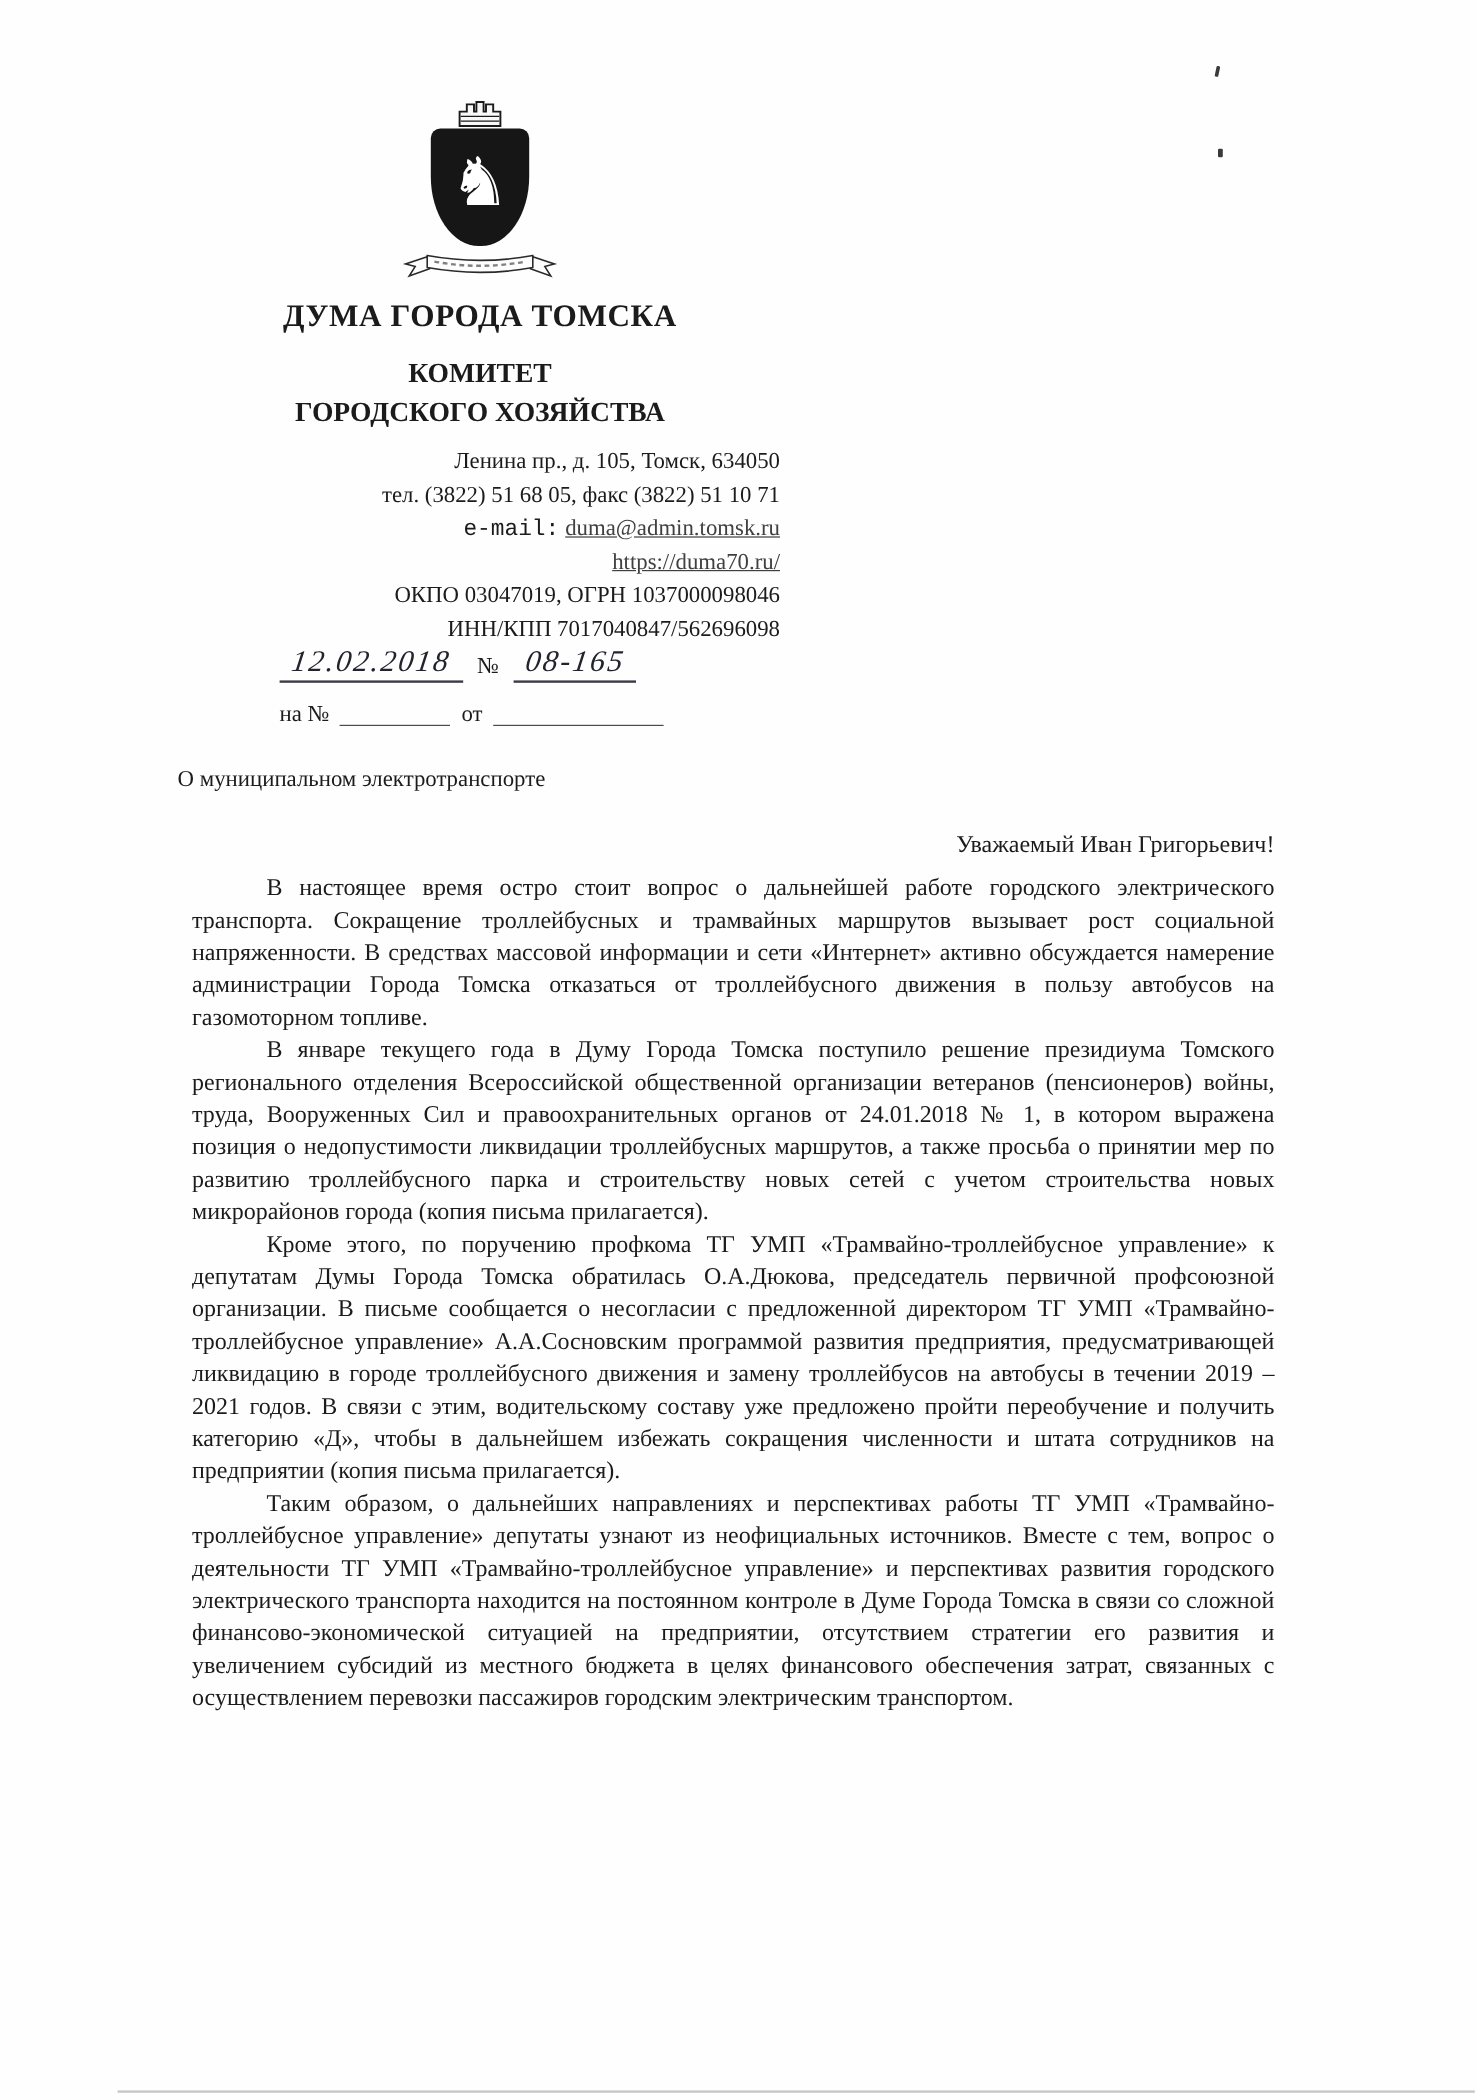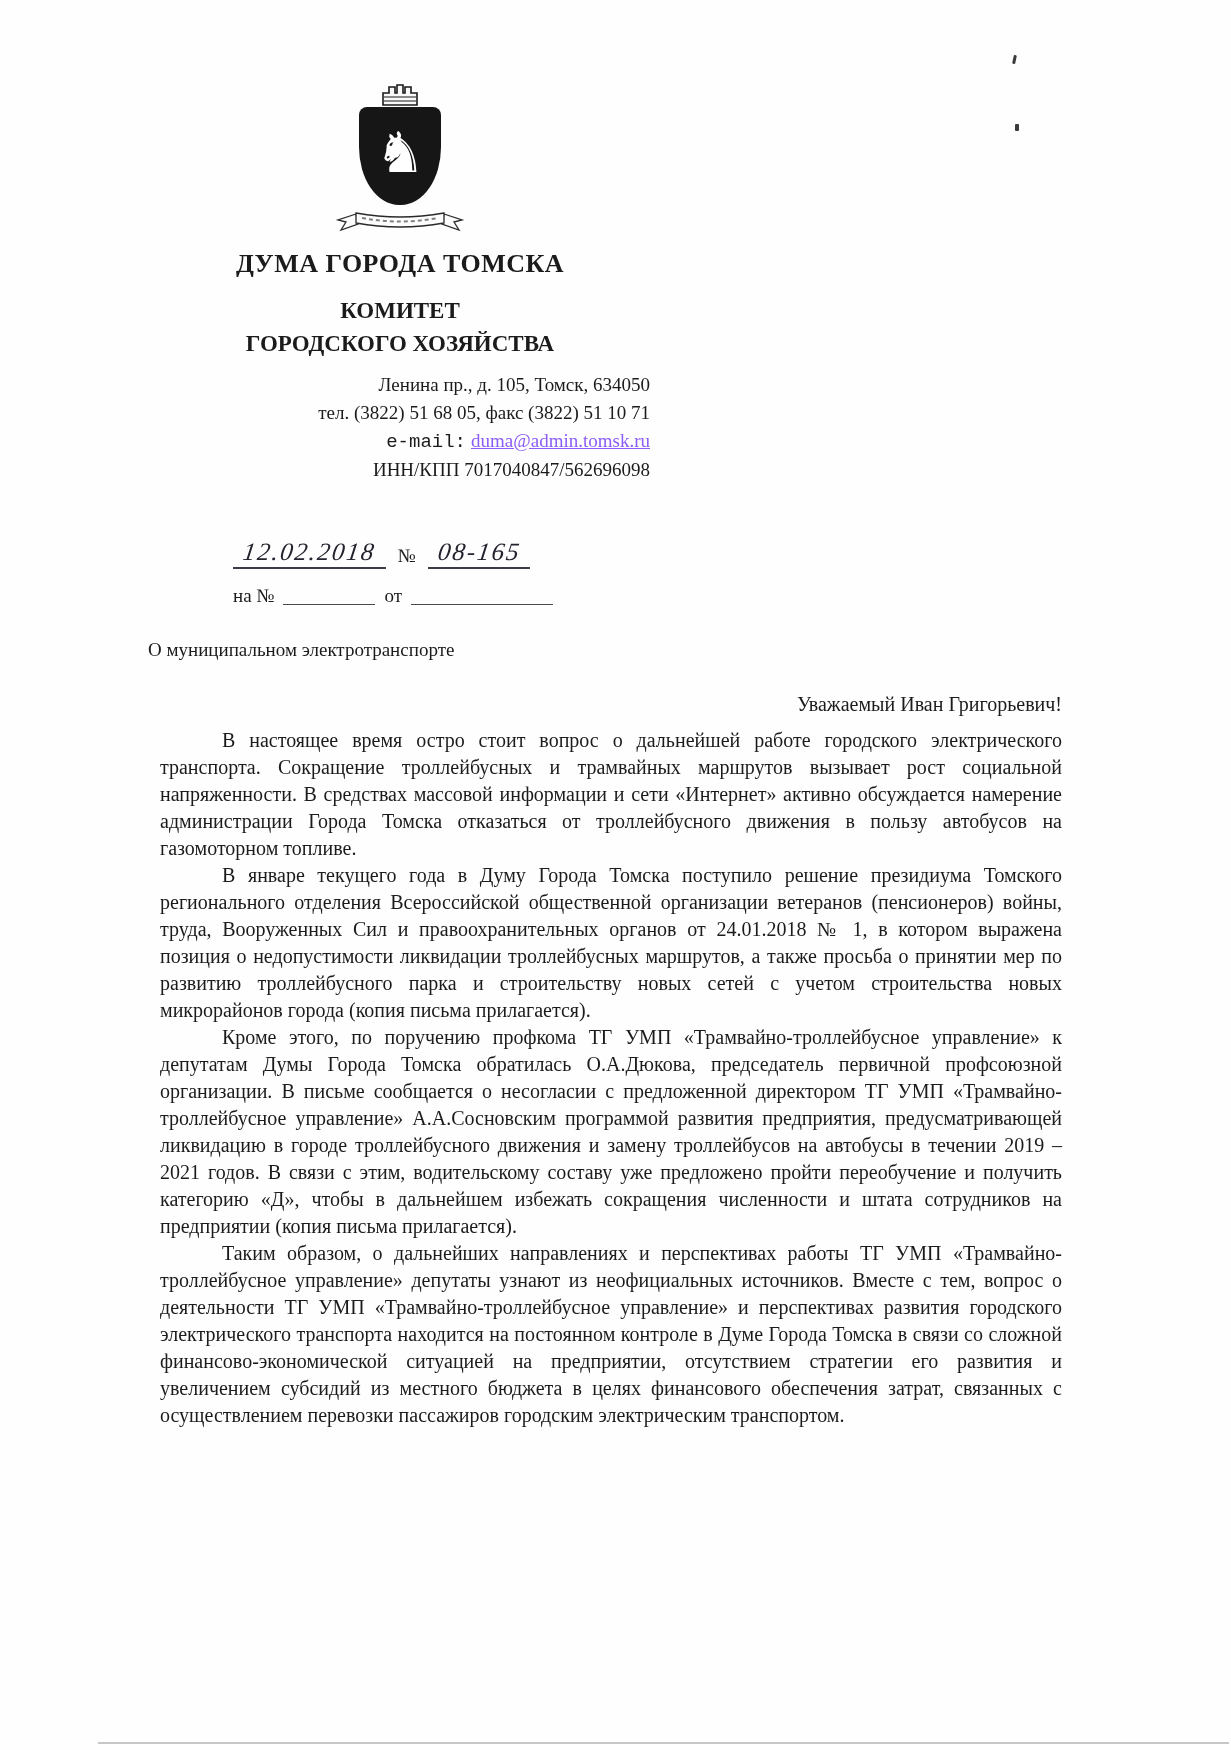--- a/index.html
+++ b/index.html
@@ -24,21 +24,21 @@
   .horse {
     font-family:"DejaVu Sans", sans-serif; font-size:56px; color:#ffffff;
     line-height:1; transform:translateY(-3px);
   }
   .ribbon-svg { display:block; margin-top:3px; }
 
   .org-title { font-size:26px; font-weight:bold; letter-spacing:.5px; margin-top:15px; }
   .committee-title { font-size:23px; font-weight:bold; line-height:33px; margin-top:15px; }
   .contacts { margin-top:11px; font-size:19px; line-height:28px;text-align:right; }
   .contacts .lbl { margin-right:5px;font-family:Liberation Mono, monospace; }
-  .doc-link { color:#8b5cf6; text-decoration:underline; cursor:pointer; }
+  .doc-link { color:#404040; text-decoration:underline; cursor:pointer; }
 
   
   .ref-block { position:absolute; left:233px; top:538px; font-size:19px; }
   .ref-row1 { display:flex; align-items:flex-end; gap:12px; }
   .hw-slot { border-bottom:2px solid #3c3c46; padding:0 10px 1px; display:inline-block; }
   .hw {
     display:inline-block; font-style:italic; font-size:25px; letter-spacing:2px;
     color:#23232e; transform:skewX(-8deg); white-space:nowrap;
   }
   .num-sign { padding-bottom:2px; }
@@ -94,20 +94,24 @@
       <div>КОМИТЕТ</div>
       <div>ГОРОДСКОГО ХОЗЯЙСТВА</div>
     </div>
 
     <div class="contacts">
       <div>Ленина пр., д. 105, Томск, 634050</div>
       <div>тел. (3822) 51 68 05, факс (3822) 51 10 71</div>
       <div>
         <span class="lbl">e-mail:</span><a class="doc-link">duma@admin.tomsk.ru</a>
       </div>
+      <div>
+        <a class="doc-link">https://duma70.ru/</a>
+      </div>
+      <div>ОКПО 03047019, ОГРН 1037000098046</div>
       <div>ИНН/КПП 7017040847/562696098</div>
     </div>
   </div>
 
   <div class="ref-block">
     <div class="ref-row1">
       <span class="hw-slot">
         <span class="hw">12.02.2018</span>
       </span>
       <span class="num-sign">№</span>

